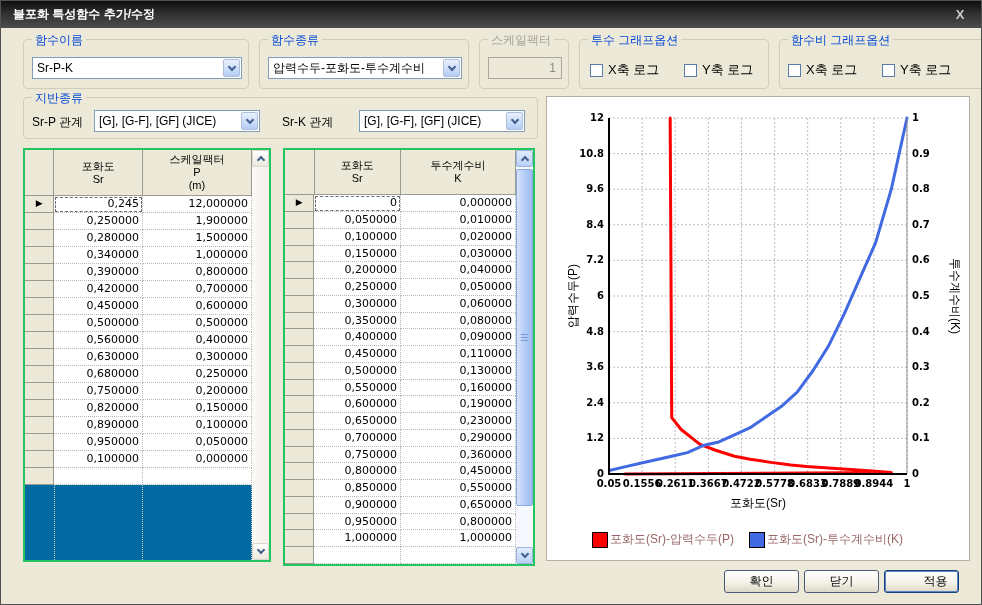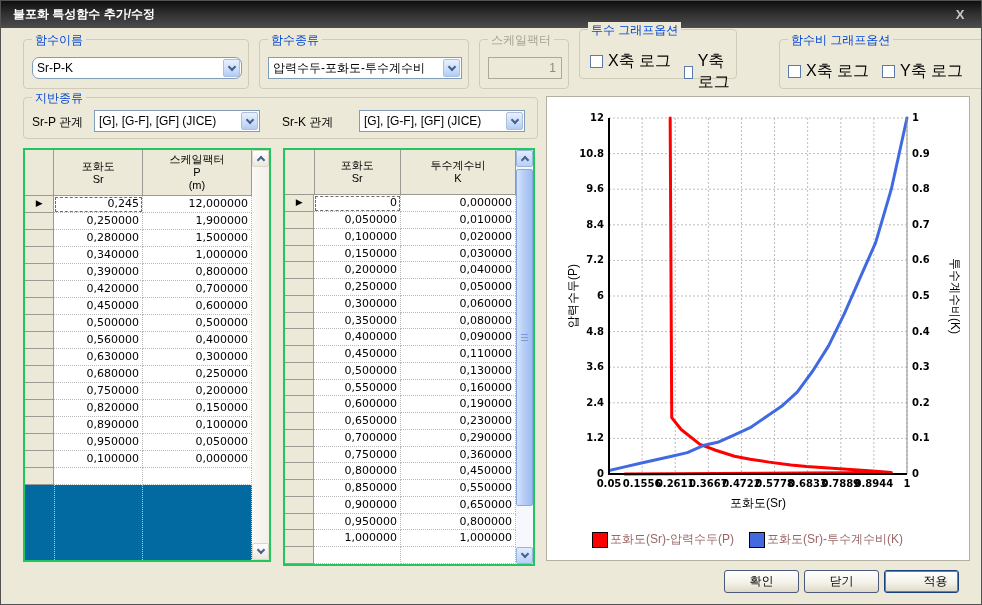--- a/index.html
+++ b/index.html
@@ -37,21 +37,21 @@
   .chev-up { width:6px; height:6px; border-right:2px solid #44618f; border-bottom:2px solid #44618f;
              transform:rotate(-135deg); margin-top:3px; }
 
   
   .txt-disabled { position:absolute; height:22px; background:#ece9d8; border:1px solid #aca99b;
                   font-size:12px; color:#8c8a7d; text-align:right; padding:3px 5px 0 0; }
 
   
   .cbrow { position:absolute; display:flex; align-items:center; }
   .cbox { width:13px; height:13px; background:#fff; border:1px solid #5a7aa8; margin-right:5px; }
-  .cblabel { font-size:16px; color:#000; margin-right:0; }
+  .cblabel { font-size:13px; color:#000; margin-right:0; }
 
   .plain-label { position:absolute; font-size:12px; color:#000; }
 
   
   .grid { position:absolute; background:#0369a1; border:2px solid #22c55e; display:flex; }
   .gridbody { flex:1; display:flex; flex-direction:column; overflow:hidden; }
   .thead { display:flex; height:46px; }
   .corner { width:30px; background:#ECE9D8; border-right:1px solid #9a9a93; border-bottom:1px solid #9a9a93; }
   .hcell { background:#ECE9D8; border-right:1px solid #9a9a93; border-bottom:1px solid #9a9a93;
            font-size:11px; line-height:13px; display:flex; align-items:center; justify-content:center;
@@ -104,21 +104,21 @@
 <div class="window">
   <div class="titlebar">
     <span class="title">불포화 특성함수 추가/수정</span>
     <span class="close">X</span>
   </div>
 
   <div class="client">
 
     <div class="group" style="left:22px; top:11px; width:226px; height:50px;">
       <span class="glabel">함수이름</span>
-      <div class="combo" style="left:8px; top:17px; width:210px;border-radius:7px;">
+      <div class="combo" style="left:8px; top:17px; width:210px;">
         <span class="cval">Sr-P-K</span>
         <span class="cbtn">
             <span class="chev-dn"></span>
           </span>
       </div>
     </div>
 
     <div class="group" style="left:258px; top:11px; width:210px; height:50px;">
       <span class="glabel">함수종류</span>
       <div class="combo" style="left:8px; top:17px; width:194px;gap:15px;">
@@ -127,21 +127,21 @@
             <span class="chev-dn"></span>
           </span>
       </div>
     </div>
 
     <div class="group disabled" style="left:478px; top:11px; width:90px; height:50px;padding-left:7px;">
       <span class="glabel">스케일팩터</span>
       <div class="txt-disabled" style="left:8px; top:17px; width:74px;">1</div>
     </div>
 
-    <div class="group" style="left:578px; top:1px; width:158px; height:50px;">
+    <div class="group" style="left:578px; top:11px; width:190px; height:50px;">
       <span class="glabel">투수 그래프옵션</span>
       <div class="cbrow" style="left:10px; top:21px;">
         <span class="cbox"></span>
         <span class="cblabel">X축 로그</span>
       </div>
       <div class="cbrow" style="left:104px; top:21px;">
         <span class="cbox"></span>
         <span class="cblabel">Y축 로그</span>
       </div>
     </div>

